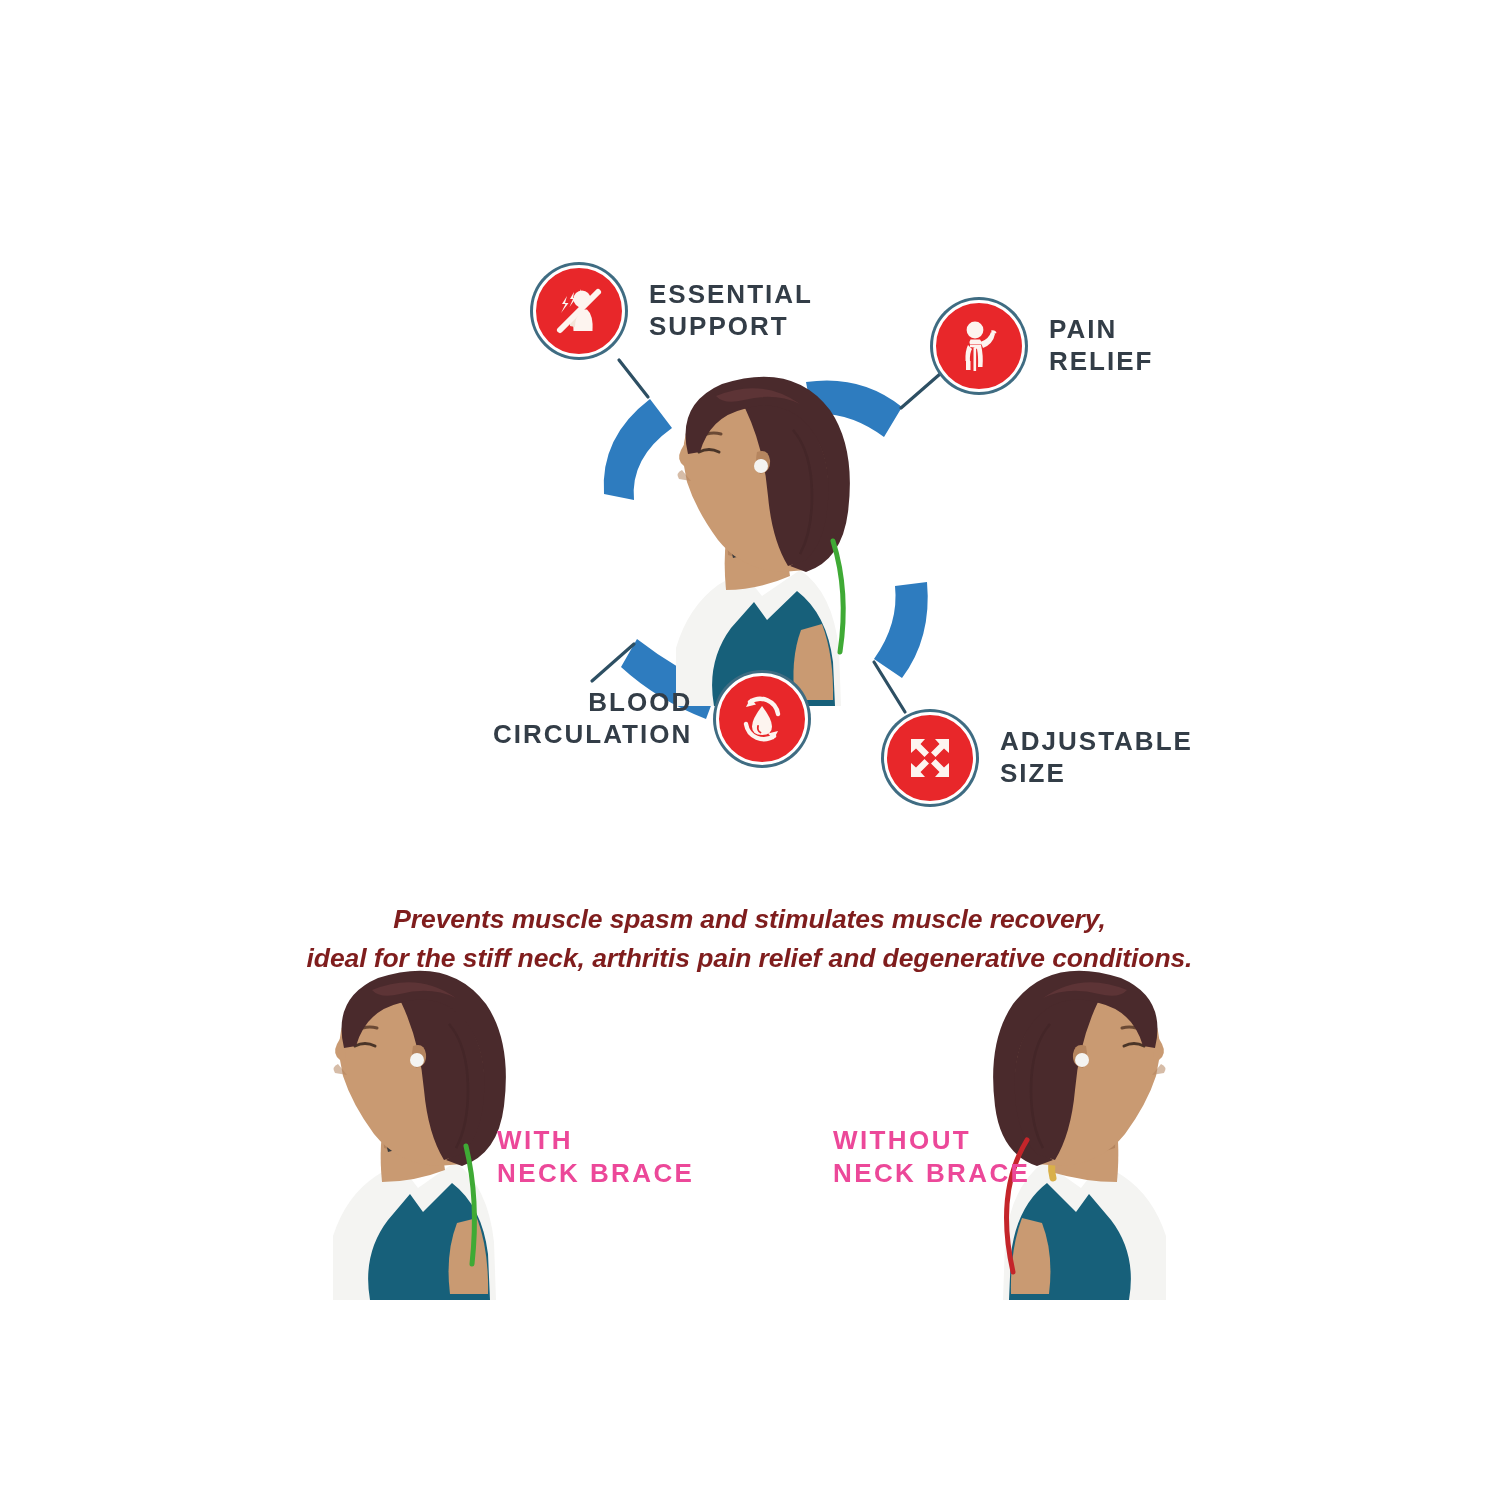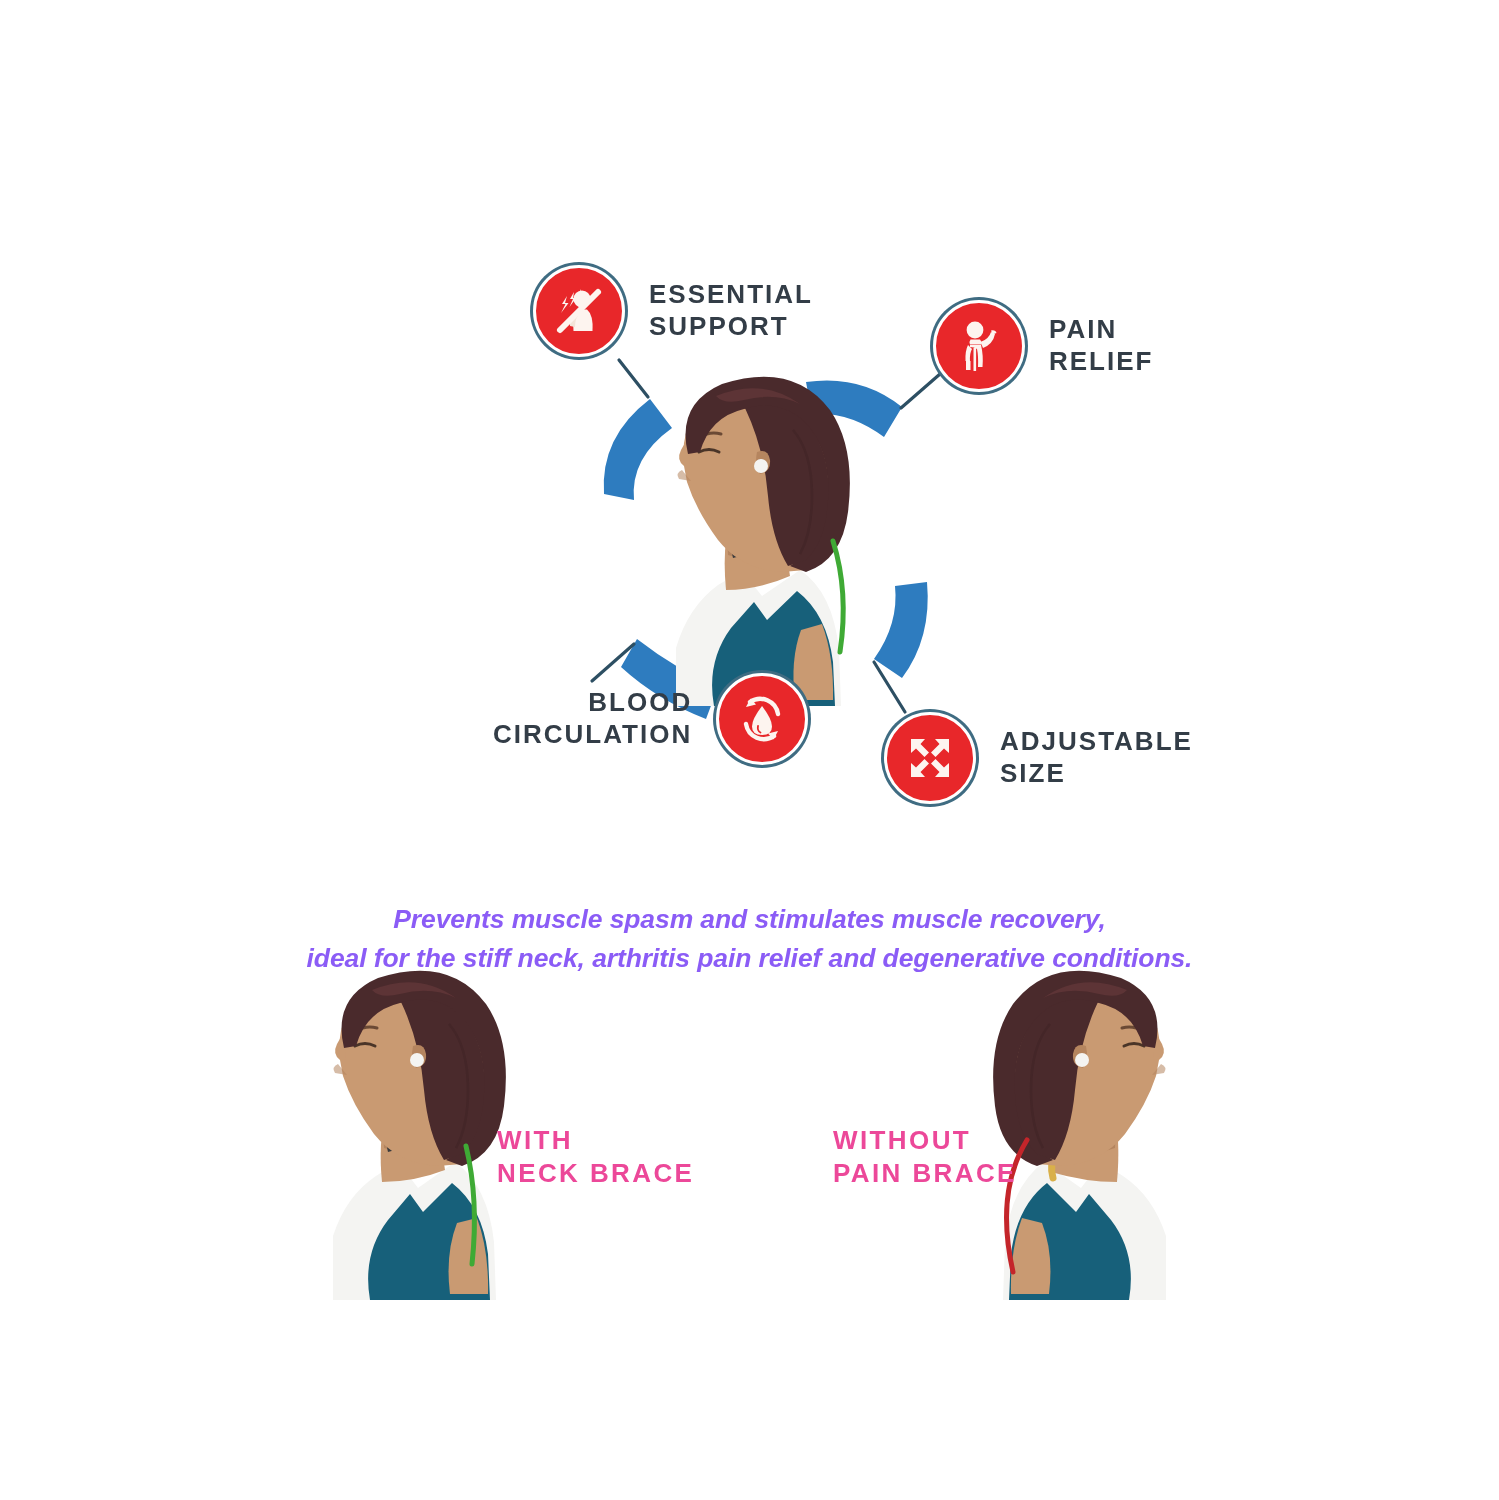--- a/index.html
+++ b/index.html
@@ -59,21 +59,21 @@
   .badge-group:not(.rtl) .badge-label { margin-left: 24px; text-align: left; }
   .badge-group.rtl .badge-label { margin-right: 24px; text-align: right; }
 
   
   #caption {
     position: absolute;
     left: 0;
     top: 900px;
     width: 1499px;
     text-align: center;
-    color: #8b5cf6;
+    color: #7f1d1d;
     font-size: 26.5px;
     font-weight: 700;
     font-style: italic;
     line-height: 1.48;
     letter-spacing: -0.1px;
     white-space: pre-line;
   }
 
   
   .compare-label {
@@ -312,15 +312,15 @@
       <circle cx="417" cy="1060" r="7" fill="#f4f4f2"></circle>
 
       <path d="M472 1140 Q504 1192 486 1272" stroke="#c4252a" stroke-width="5" fill="none" stroke-linecap="round"></path>
     </g>
   </svg>
 
   <div class="compare-label" style="left:497px; top:1124px;">WITH
 NECK BRACE</div>
 
   <div class="compare-label" style="left:833px; top:1124px;">WITHOUT
-PAIN BRACE</div>
+NECK BRACE</div>
 
 </div>
 
 </body></html>

